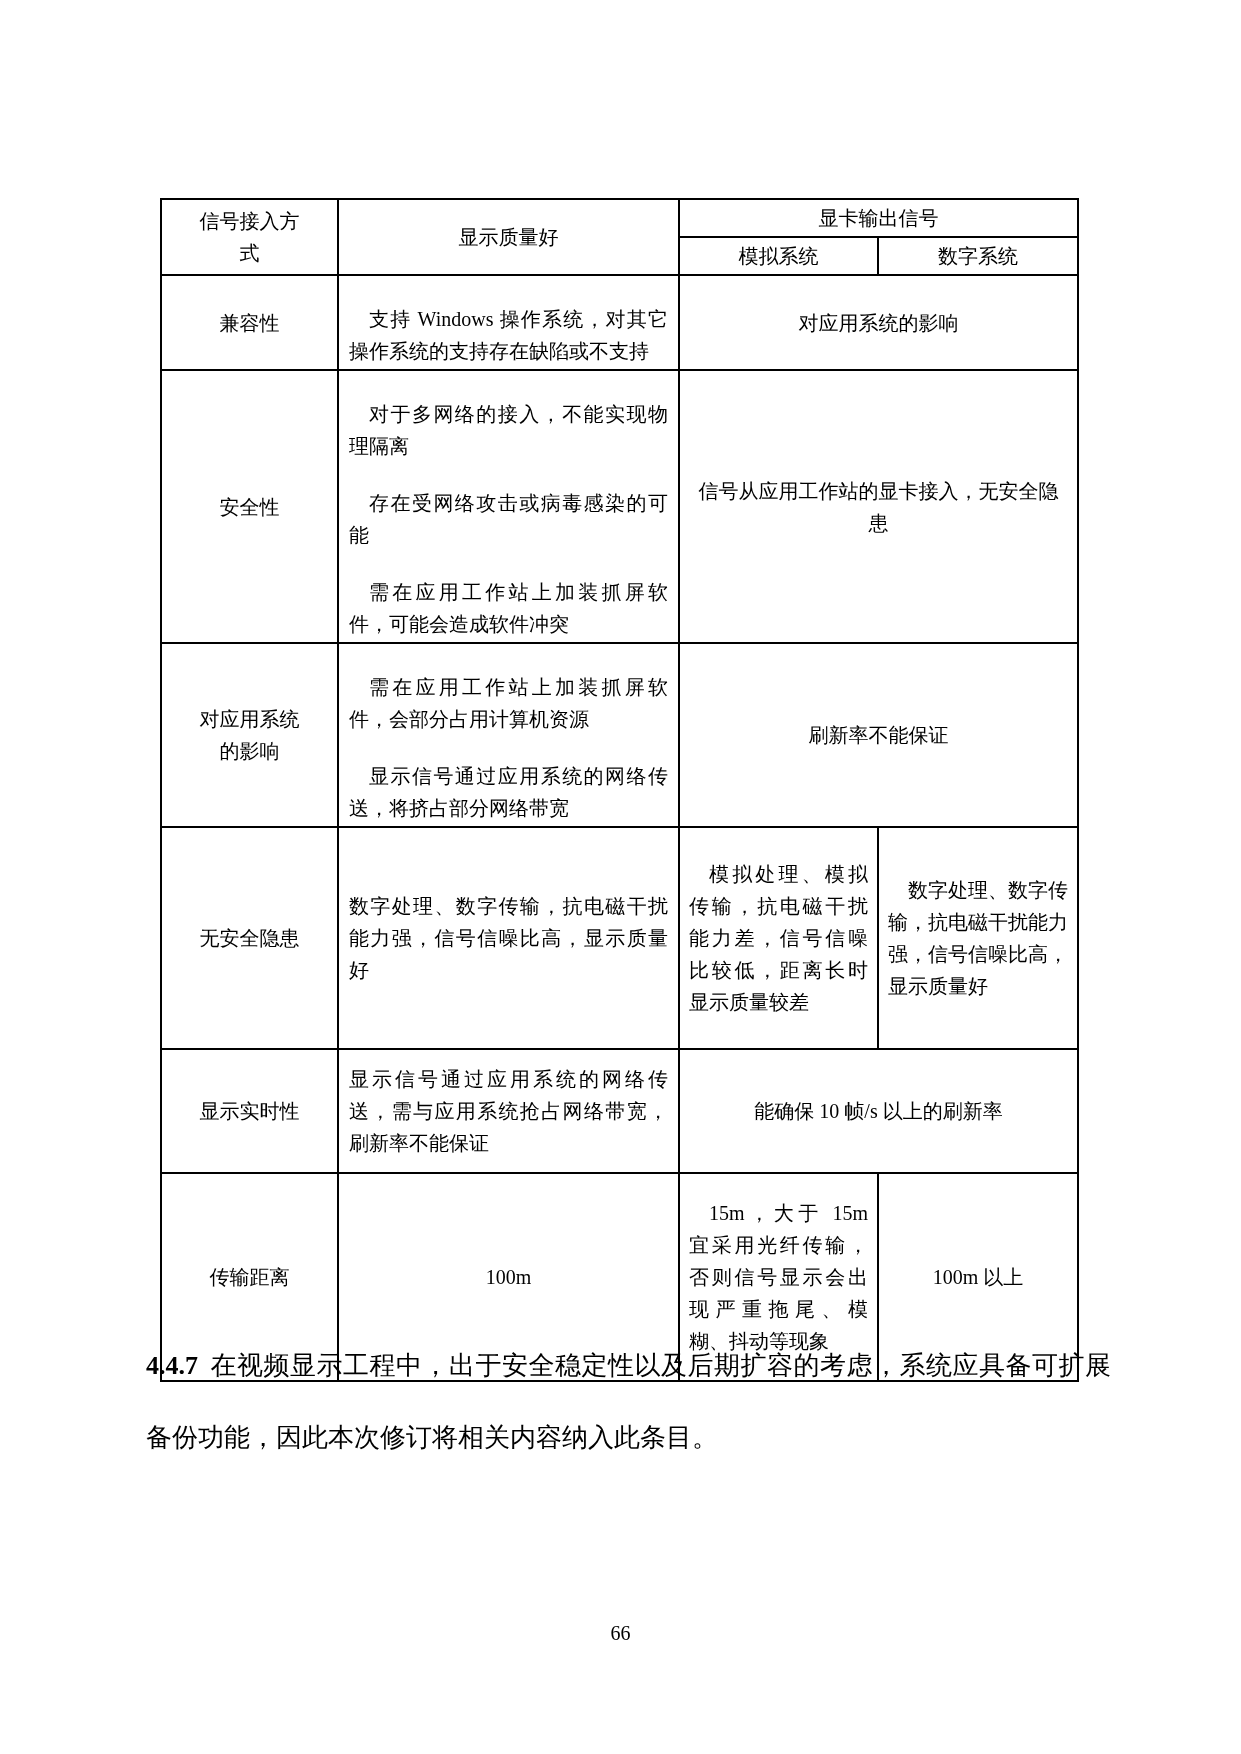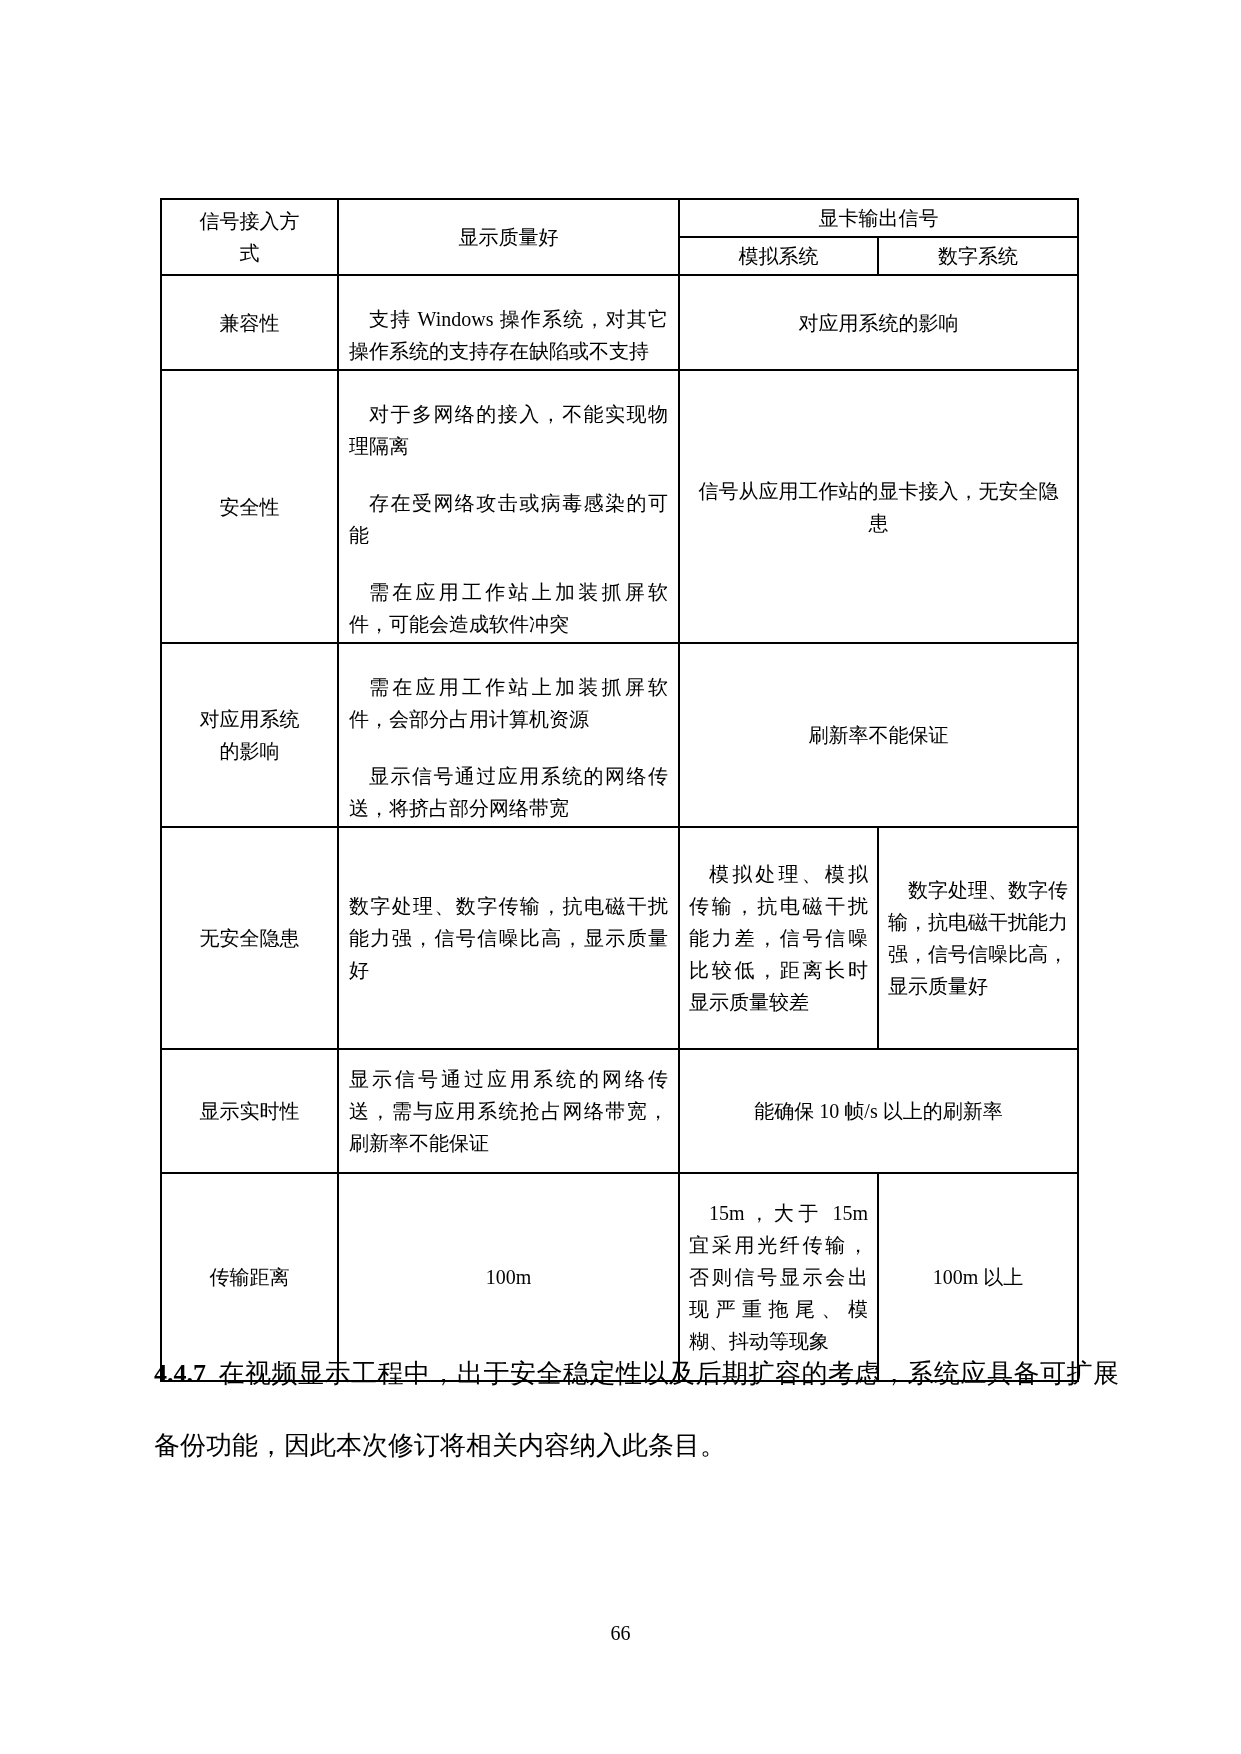--- a/index.html
+++ b/index.html
@@ -45,21 +45,21 @@
   td.l, td.l0 { text-align: justify; }
   td.l p, td.l0 p, td.ln p { margin: 0; }
   td.l p { text-indent: 1em; margin-top: 25px; }
   td.l0 p { text-indent: 0; }
   td.ln { text-align: justify; padding: 2px 9px; }
   td.ln p { text-indent: 1em; }
   .body-para {
     position: absolute;
     left: 138px; top: 1322px;
     width: 965px;
-    margin: 16px;
+    margin: 8px;
     font-size: 26px;
     line-height: 72px;
     text-align: justify;
   }
   .para-num {
     font-weight: bold;
     margin-right: 12px;
   }
   .page-number {
     position: absolute;

